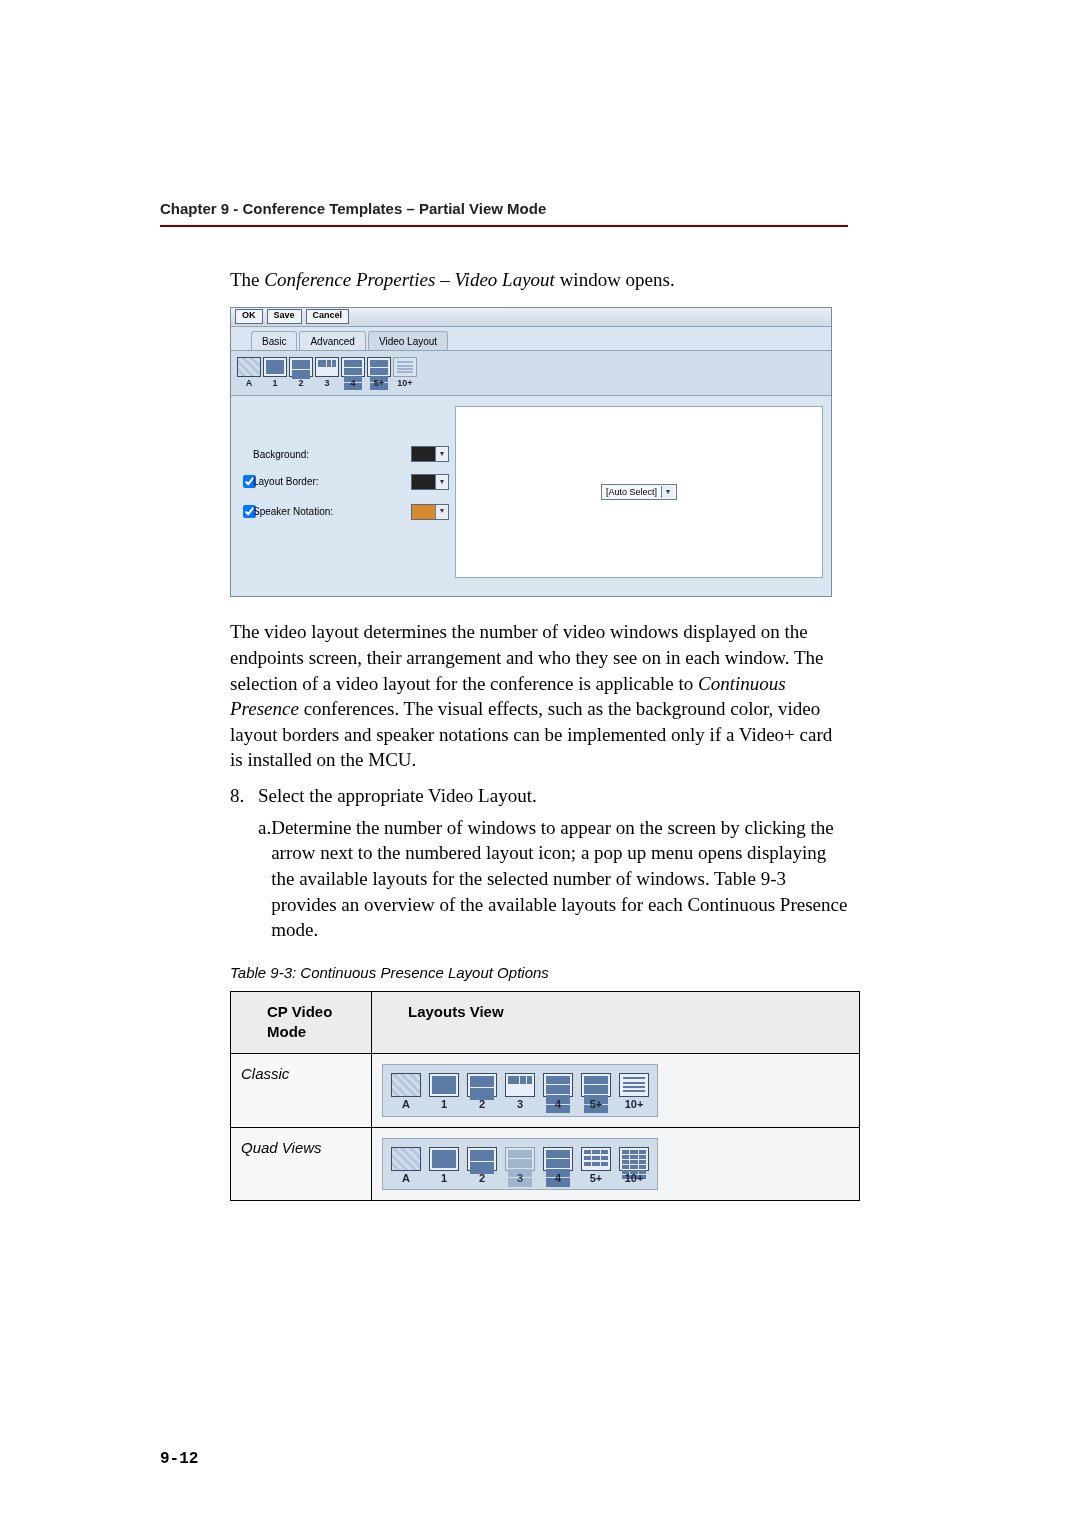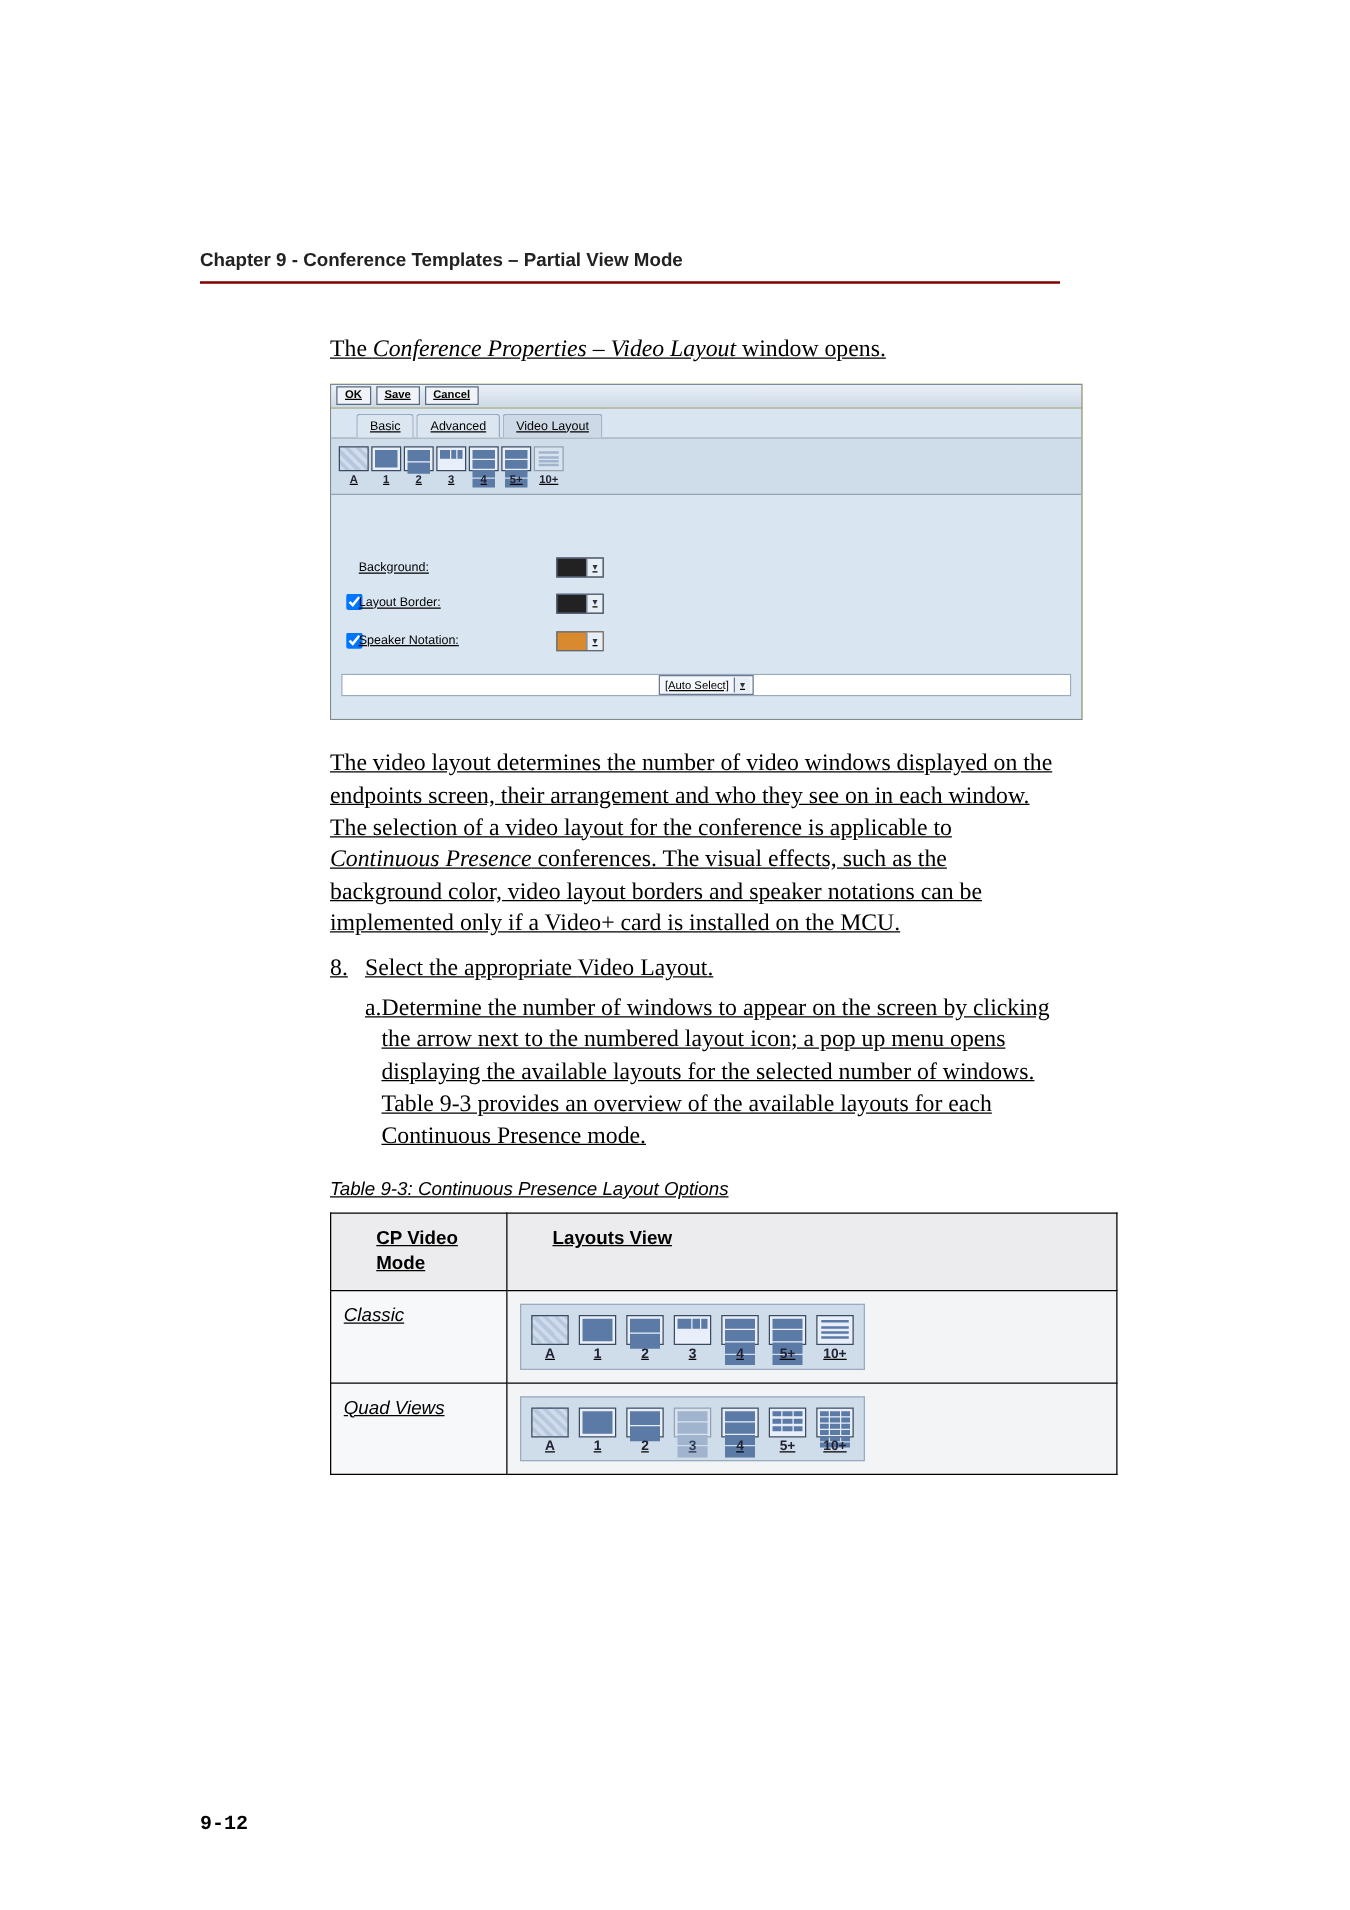--- a/index.html
+++ b/index.html
@@ -21,32 +21,31 @@
     font-weight: bold;
     font-size: 15px;
     color: #222;
   }
   .head-rule {
     border: none;
     border-top: 2px solid #800000;
     margin: 8px 0 40px 0;
   }
   .body-area {
-    margin-left: 104px;
+    margin-left: 70px;
     font-size: 19px;
     line-height: 1.35;
-    text-decoration: underline;
   }
   .intro-line { margin-bottom: 14px; }
   .intro-line .italic { font-style: italic; }
   
   .app-window {
     width: 600px;
     border: 1px solid #7a8aa0;
-    background: #fde047;
+    background: #ec4899;
     font-family: Tahoma, Arial, sans-serif;
     font-size: 10px;
     color: #000;
     margin-bottom: 22px;
   }
   .title-bar {
     background: linear-gradient(#e9f0f7, #cdd9e6);
     border-bottom: 1px solid #93a3b6;
     display: flex;
     align-items: center;
@@ -92,21 +91,21 @@
     font-size: 9px; font-weight: bold; color: #223;
   }
   .lay-icon {
     width: 24px; height: 20px; padding: 2px;
     border: 1px solid #3a4a60; background: #e8effa;
     display: flex; flex-wrap: wrap; gap: 1px; box-sizing: border-box;
   }
   .lay-icon.dim { opacity: .4; }
   .sq { background: #5b7aa6; flex: 1 0 auto; }
   .app-body {
-    display: flex; gap: 6px; padding: 10px 8px 18px 8px; background: #d9e6f2; flex-direction: column;
+    display: flex; gap: 6px; padding: 10px 8px 18px 8px; background: #d9e6f2;
   }
   .form-col { width: 210px; padding-top: 40px; }
   .form-row { display: flex; align-items: center; margin-bottom: 10px; font-size: 10px; }
   .form-row .chk { width: 14px; }
   .form-row .lbl { flex: 1; }
   .swatch {
     width: 36px; height: 14px; border: 1px solid #5a6a80; background: #222;
     display: inline-flex; align-items: center; justify-content: flex-end;
   }
   .swatch.orange { background: #d98a2e; }

